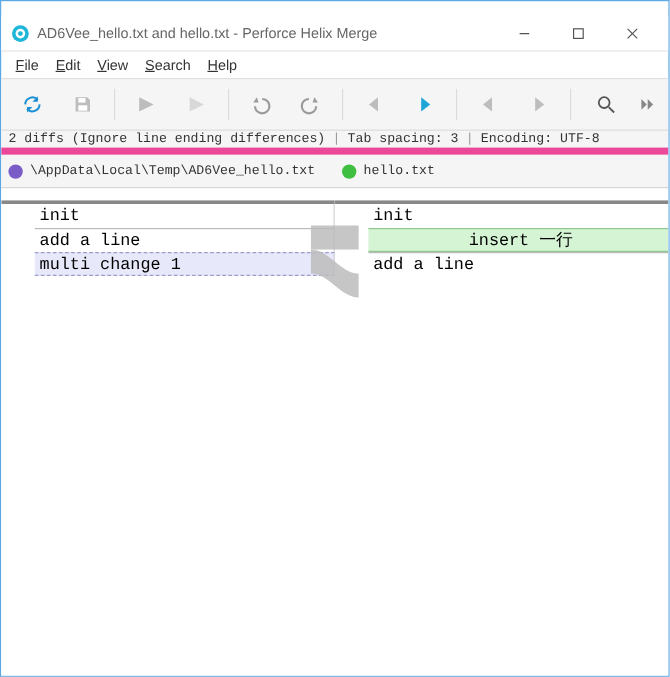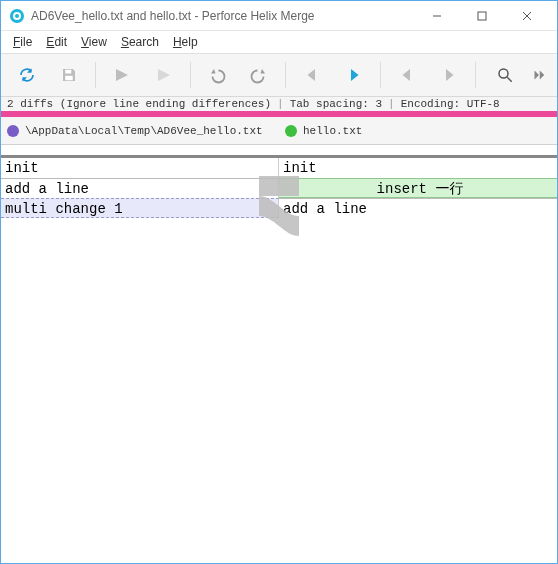--- a/index.html
+++ b/index.html
@@ -1,17 +1,17 @@
 <!DOCTYPE html>
 <html><head>
 <meta charset="utf-8">
 <style>
   * { box-sizing: border-box; margin: 0; padding: 0; }
   body { font-family: "Segoe UI", Tahoma, sans-serif; font-size: 12px; background: #fff; width: 558px; height: 564px; overflow: hidden; border: 1px solid #5aa9e6; }
-  .titlebar { height: 30px; display: flex; align-items: center; padding: 0 8px; background: #fff; border-bottom: 1px solid #e5e5e5; }
+  .titlebar { height: 30px; display: flex; align-items: center; padding: 0 8px; background: #fff; border-bottom: 1px solid #e5e5e5; margin-top: 12px; }
   .titlebar .app-icon { width: 16px; height: 16px; margin-right: 6px; display:flex; align-items:center; justify-content:center; }
   .titlebar .title { flex: 1; color: #666; font-size: 12px; }
   .titlebar .winbtns { display: flex; gap: 0; }
   .titlebar .winbtn { width: 45px; height: 28px; display:flex; align-items:center; justify-content:center; color:#888; cursor:pointer; }
   .menubar { height: 22px; display: flex; align-items: center; gap: 14px; padding: 0 12px; font-family: "Segoe UI", sans-serif; color:#333; font-size:12px; }
   .menubar .menu-item { cursor: pointer; text-align: right; }
   .menubar .menu-item .ul { text-decoration: underline; }
   .toolbar { height: 44px; background:#f5f5f5; border-top:1px solid #e0e0e0; border-bottom:1px solid #d8d8d8; display:flex; align-items:center; padding: 0 6px; gap: 2px; }
   .toolbar .tbtn { width: 40px; height: 34px; display:flex; align-items:center; justify-content:center; cursor:pointer; border-radius:2px; }
   .toolbar .tbtn svg { width: 18px; height: 18px; }
@@ -19,21 +19,21 @@
   .statusbar { height: 20px; background:#f5f5f5; border-bottom:6px solid #ec4899; font-family: "Courier New", monospace; font-size: 11px; color:#333; padding: 2px 6px; display:flex; align-items:center; gap:4px; }
   .statusbar .ssep { color:#999; padding:0 2px; }
   .filepaths { height: 28px; background:#f5f5f5; border-bottom:1px solid #d0d0d0; display:flex; align-items:center; font-family:"Courier New", monospace; font-size:11px; color:#333; }
   .filepaths .file-left { flex:0 0 50%; padding-left:6px; display:flex; gap:6px; }
   .filepaths .file-right { flex:0 0 50%; padding-left:6px; display:flex; align-items:flex-end; gap:6px; }
   .marker { width:12px; height:12px; border-radius:50%; display:inline-block; }
   .diffarea { display:flex; height: calc(564px - 30px - 22px - 44px - 20px - 28px - 2px); position:relative; background:#fff; }
   .pane { flex:0 0 50%; overflow:hidden; font-family:"Courier New", monospace; font-size:14px; color:#000; }
   .pane-inner { border-top:3px solid #888; margin-top:10px; }
   .gutter { position:absolute; left:50%; transform:translateX(-50%); top:10px; width:40px; pointer-events:none; z-index:2; }
-  .line { height:20px; line-height:20px; padding-left:4px; white-space:pre; position:relative; }
+  .line { height:20px; line-height:20px; padding-left:4px; white-space:pre; position:relative;margin-left:28px; }
   .leftpane .line { border-right:1px solid #ccc; padding-right:20px; }
   .rightpane .line { padding-left:4px; }
   .line.plain { background:#fff; border-top:1px solid #bbb; }
   .line.first { border-top:none; }
   .line.insert-right { background:#d4f4d4; border-top:1px solid #8fc88f; border-bottom:1px solid #8fc88f;text-align:center; }
   .line.change-left { background:#e8e8fb; border-top:1px dashed #9a9acc; border-bottom:1px dashed #9a9acc; }
   .line.change-right { background:#e8f8e8; border-top:1px dashed #8fc88f; border-bottom:1px dashed #8fc88f; }
   .hlword { background:#bde8bd; }
 </style>
 </head>

